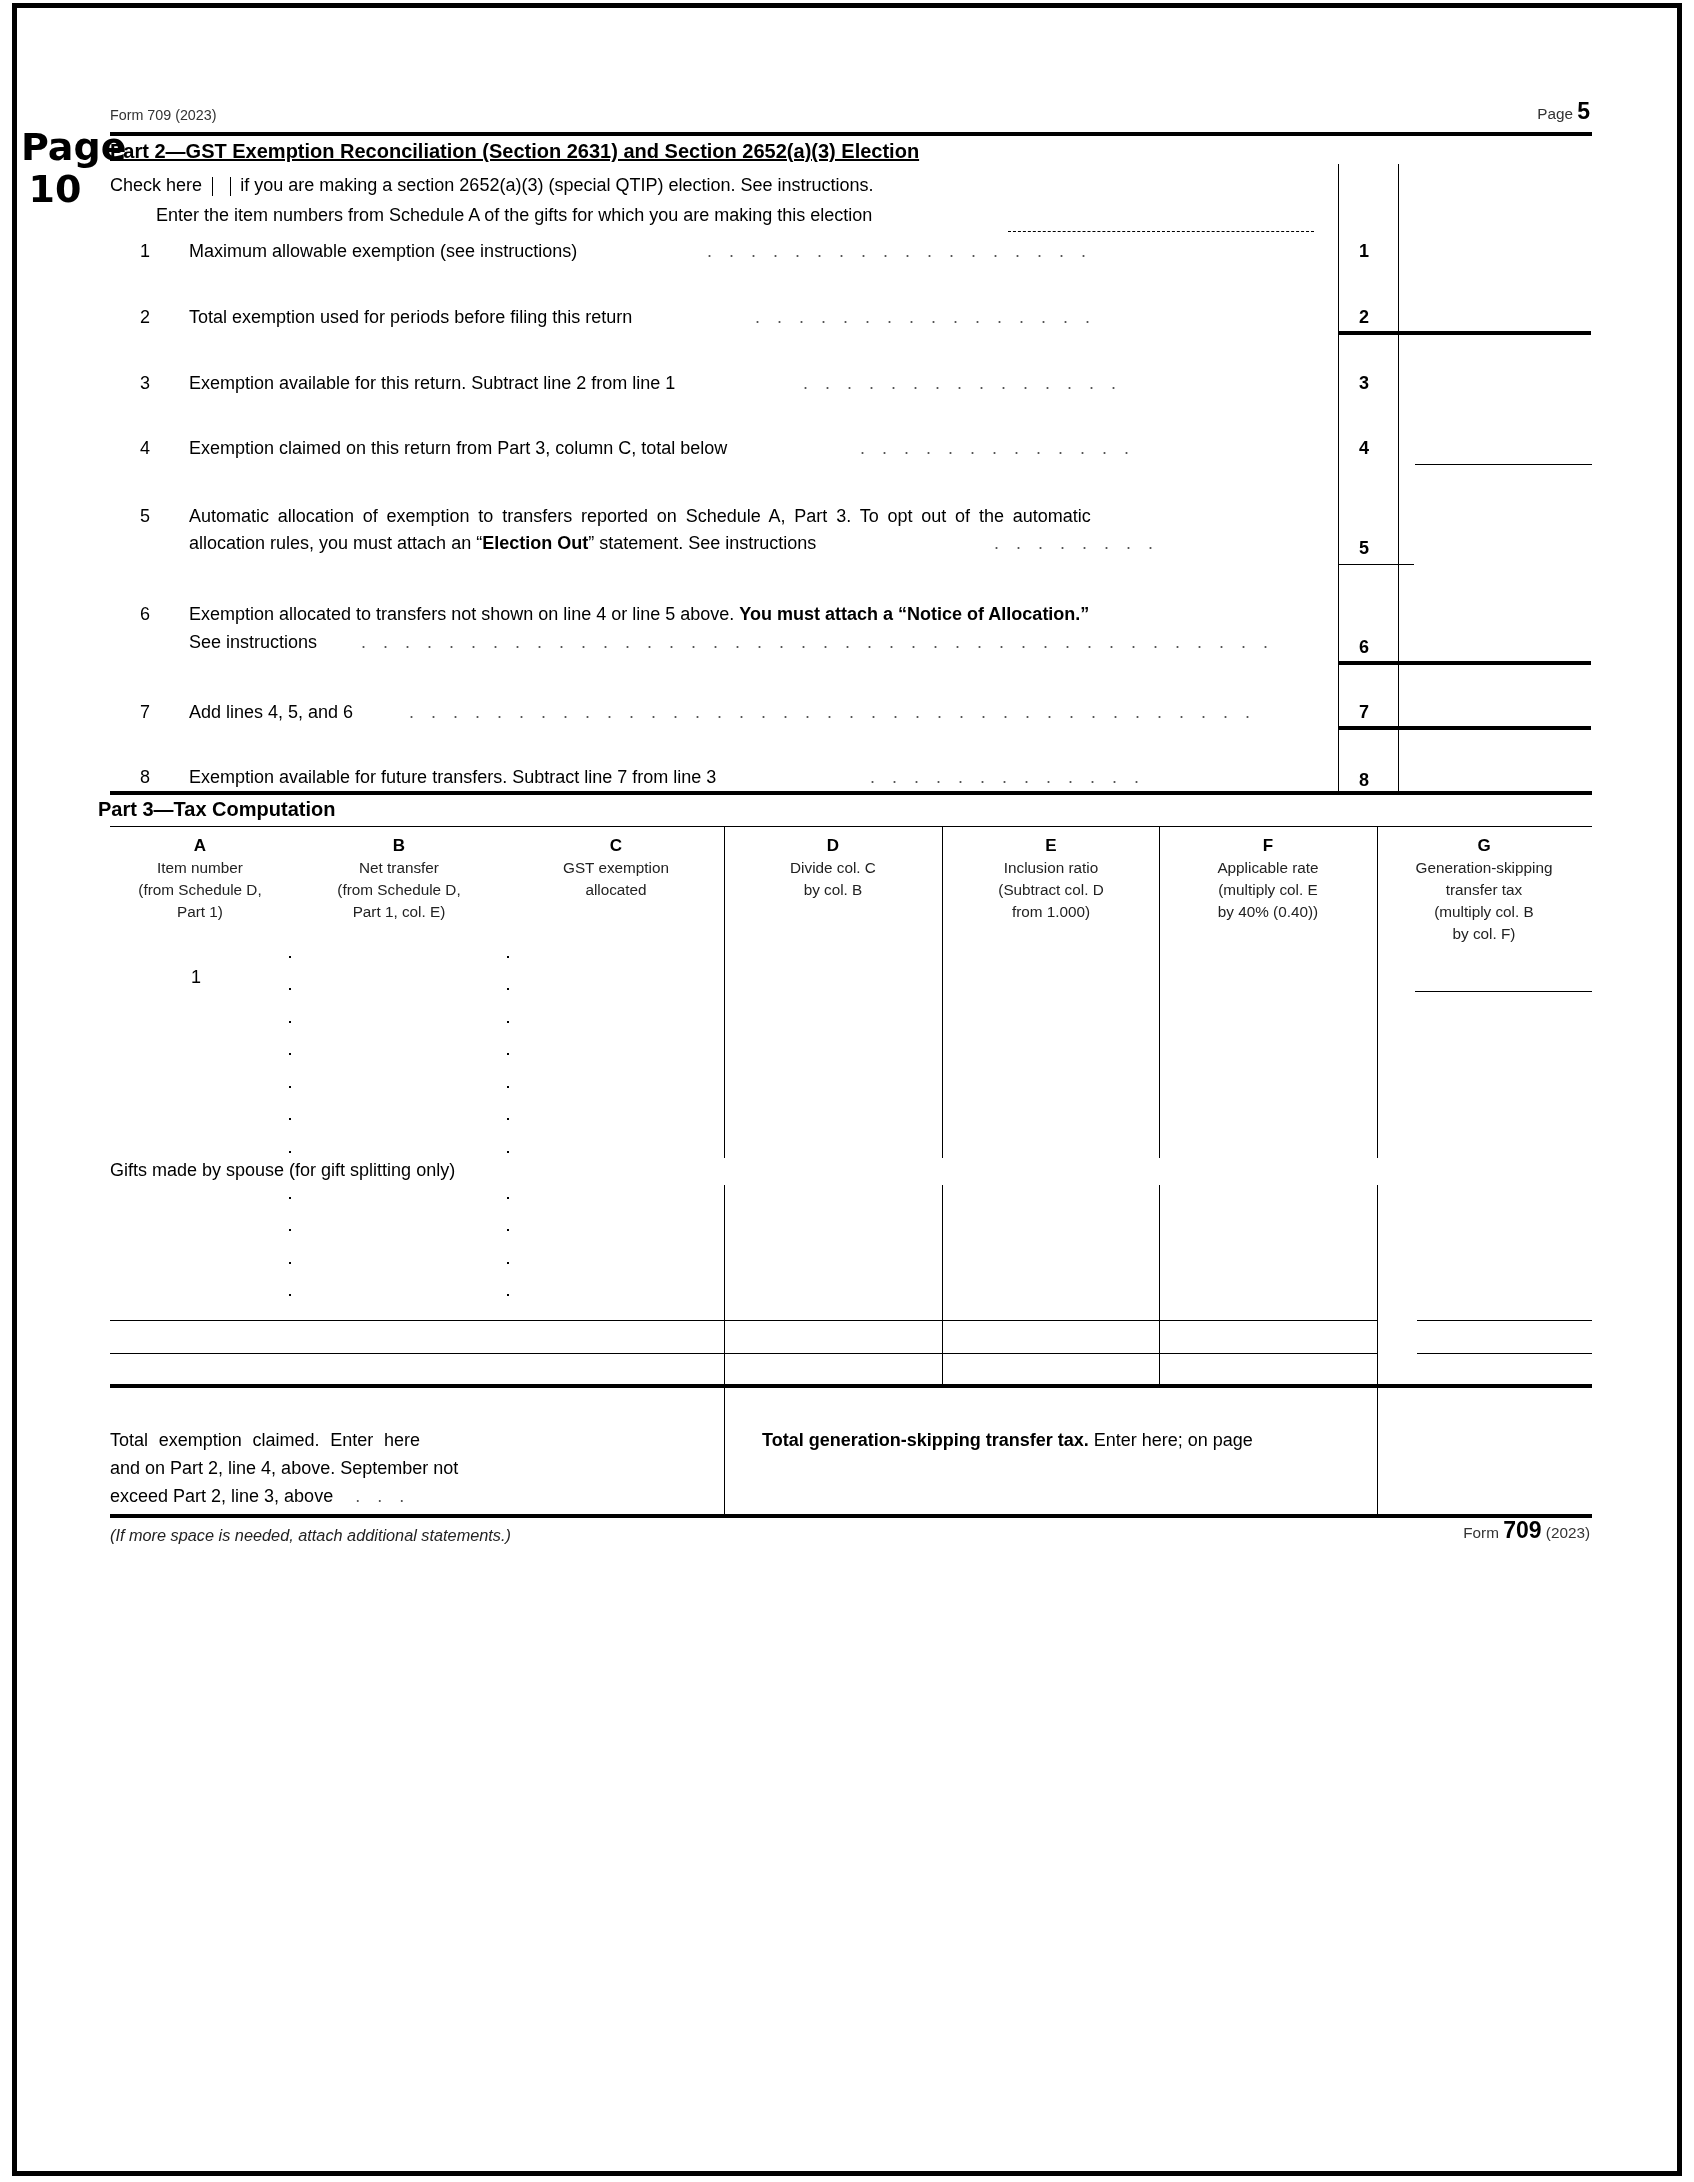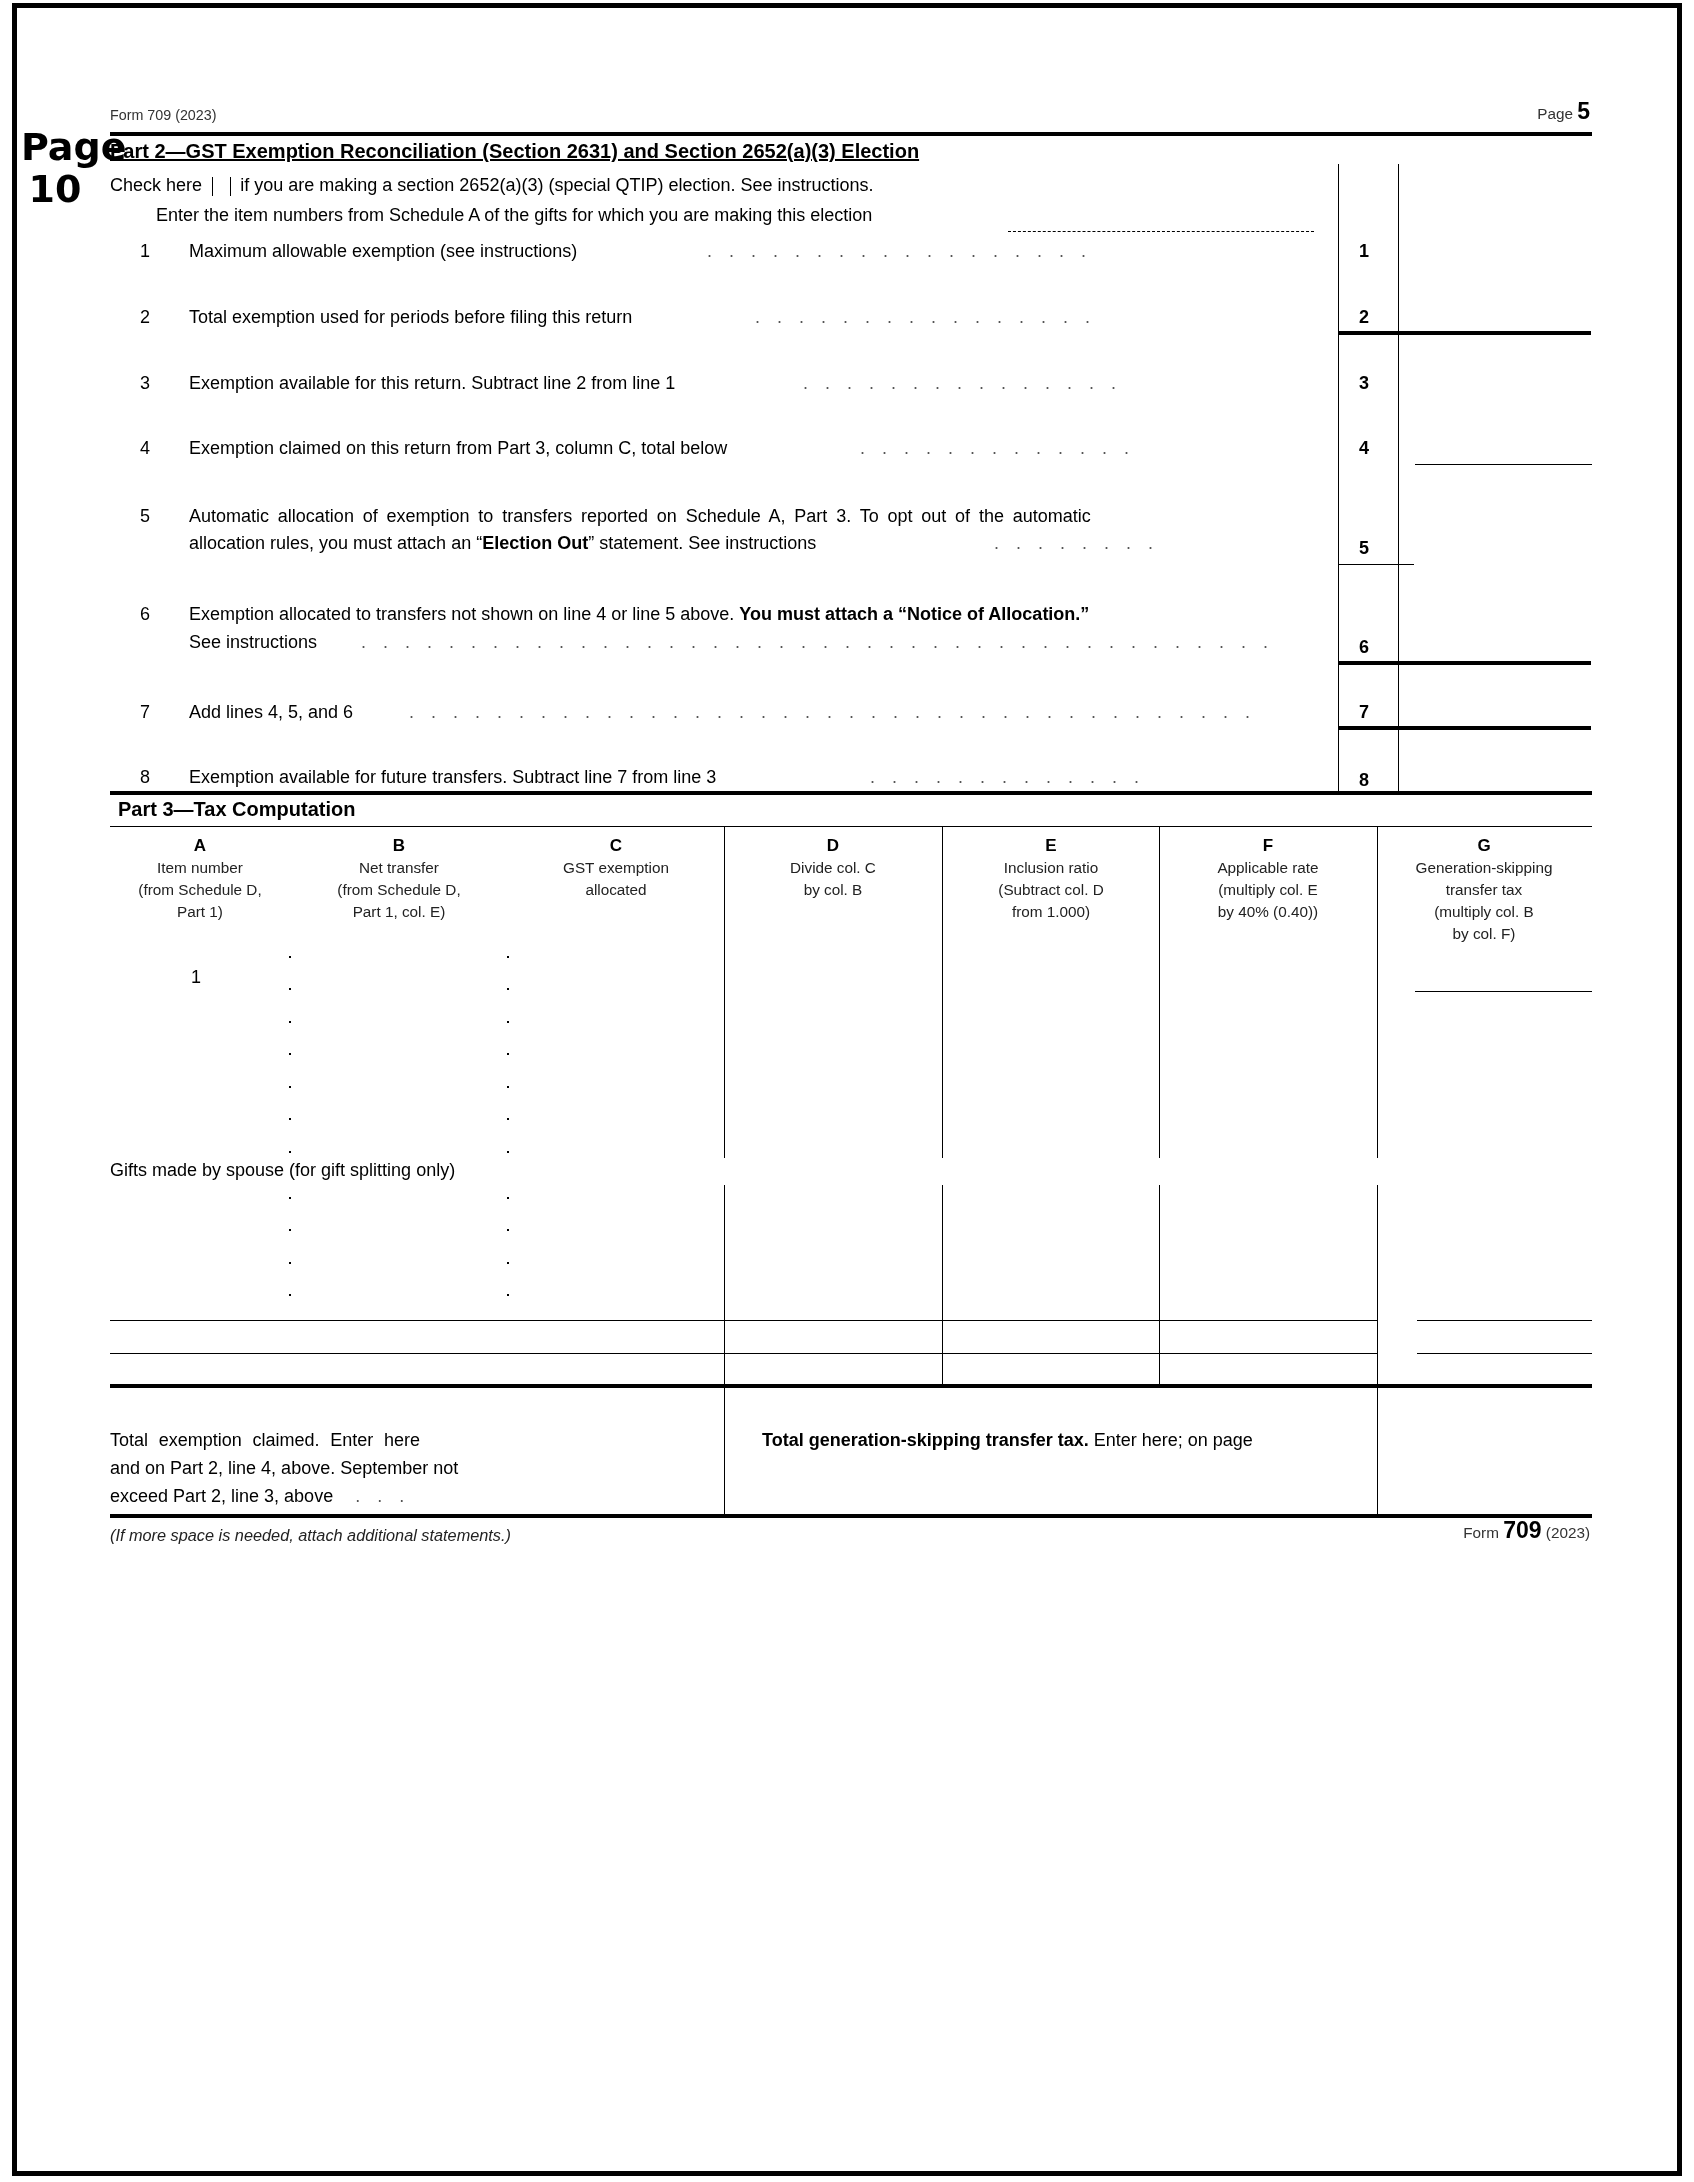--- a/index.html
+++ b/index.html
@@ -98,21 +98,21 @@
 <div class="abs" style="left:1405px; top:667px; width:186px; height:57px;"></div>
 <div class="hl thick" style="left:1338px; width:253px; top:726px;"></div>
 
 <div class="t" style="left:140px; top:767px;">8</div>
 <div class="t" style="left:189px; top:767px;">Exemption available for future transfers. Subtract line 7 from line 3</div>
 <div class="t leader" style="left:870px; top:767px;">.............</div>
 <div class="t num" style="left:1359px; top:770px;">8</div>
 <div class="abs" style="left:1405px; top:732px; width:186px; height:57px;"></div>
 <div class="hl thick" style="left:110px; width:1482px; top:791px;"></div>
 
-<div class="t bold" style="left:118px; top:799px; font-size:20px;">Part 3—Tax Computation</div>
+<div class="t bold" style="left:98px; top:799px; font-size:20px;">Part 3—Tax Computation</div>
 <div class="hl" style="left:110px; width:1482px; top:826px;"></div>
 
 <div class="colhead" style="left:110px; width:180px; top:835px;">
   <span class="letter">A</span>
   <div>Item number</div>
   <div>(from Schedule D,</div>
   <div>Part 1)</div>
 </div>
 <div class="colhead" style="left:290px; width:218px; top:835px;">
   <span class="letter">B</span>

